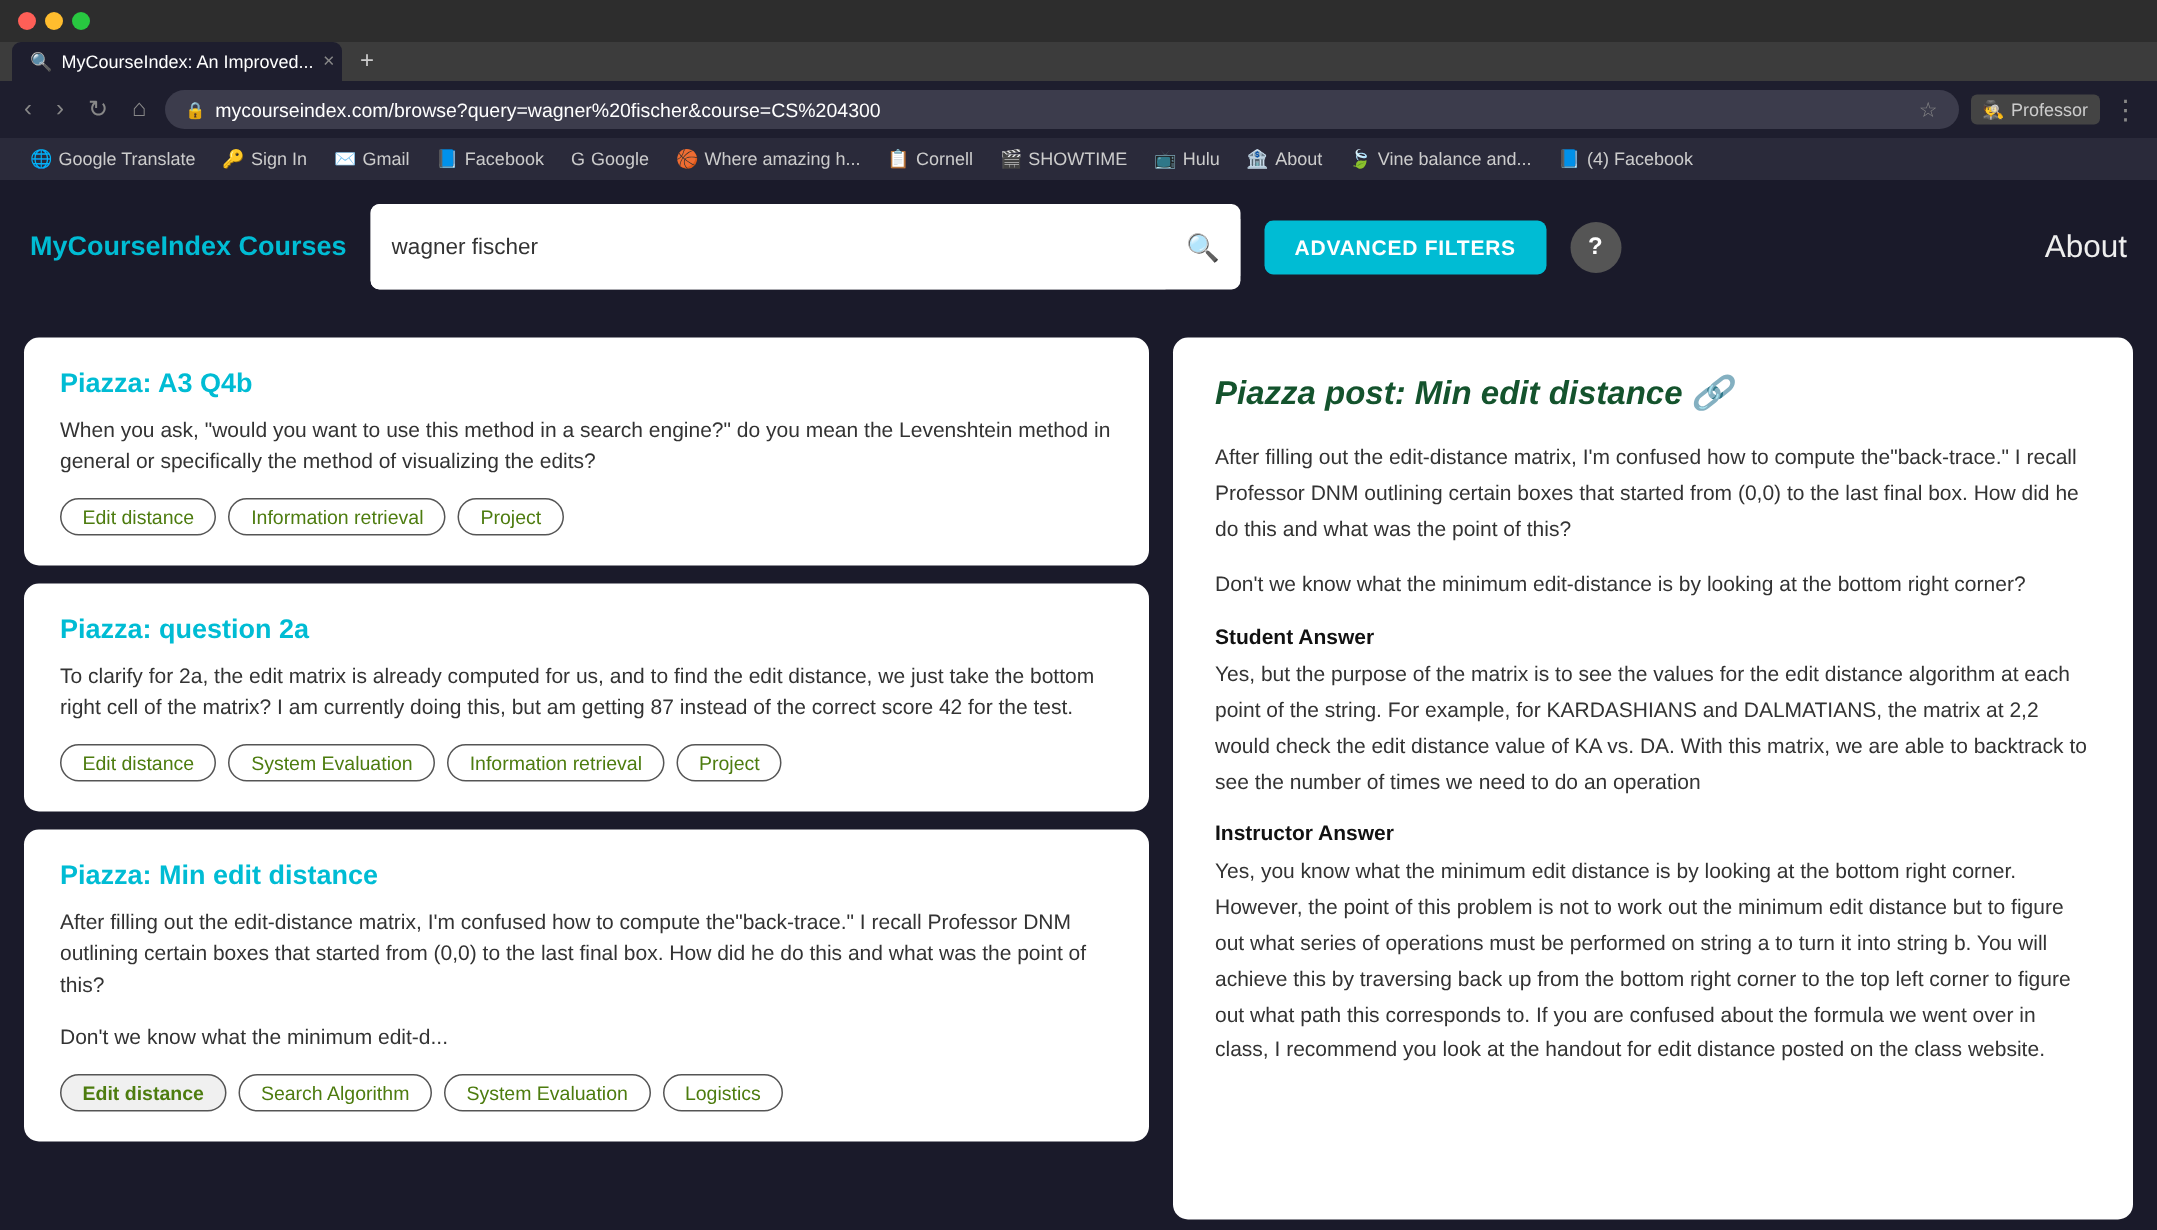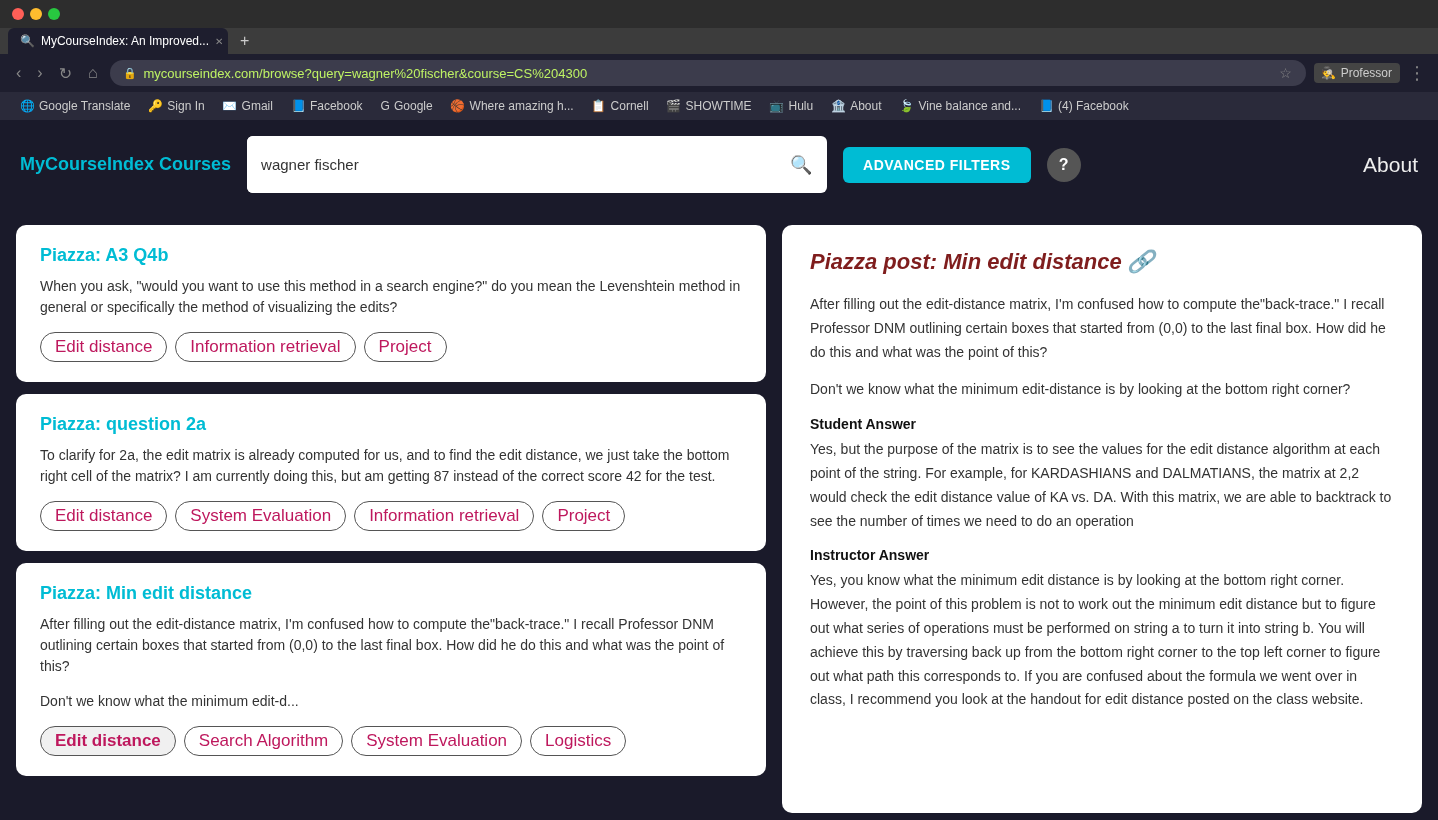--- a/index.html
+++ b/index.html
@@ -65,21 +65,21 @@
     .address-bar {
       flex: 1;
       background: #3c3c4c;
       border-radius: 20px;
       padding: 5px 14px;
       display: flex;
       align-items: center;
       gap: 6px;
     }
     .address-bar .lock-icon { font-size: 11px; color: #aaa; }
-    .address-text { font-size: 13px; color: #bef264; flex: 1; }
+    .address-text { font-size: 13px; color: #ffffff; flex: 1; }
     .address-icons { display: flex; gap: 6px; }
     .address-icon { font-size: 14px; color: #888; cursor: pointer; }
     .incognito-badge {
       background: #444;
       color: #ccc;
       font-size: 12px;
       padding: 3px 8px;
       border-radius: 4px;
       display: flex; align-items: center; gap: 4px;
     }
@@ -216,43 +216,43 @@
     }
     .tags {
       display: flex;
       gap: 8px;
       flex-wrap: wrap;
     }
     .tag {
       border: 1.5px solid #555;
       border-radius: 20px;
       padding: 4px 14px;
-      font-size: 17px;
-      color: #be185d;
+      font-size: 13px;
+      color: #4d7c0f;
       white-space: nowrap;
     }
     .tag.active-tag {
       background: #f0f0f0;
       font-weight: 600;
     }
 
     
     .detail-panel {
       flex: 1;
       background: #fff;
       border-radius: 10px;
       padding: 24px 28px;
       overflow-y: auto;
       max-height: 640px;
     }
     .detail-title {
       font-size: 22px;
       font-style: italic;
       font-weight: 700;
-      color: #7f1d1d;
+      color: #14532d;
       margin-bottom: 18px;
     }
     .detail-body {
       font-size: 14px;
       line-height: 1.7;
       color: #333;
       margin-bottom: 14px;
     }
     .detail-section-title {
       font-size: 14px;

